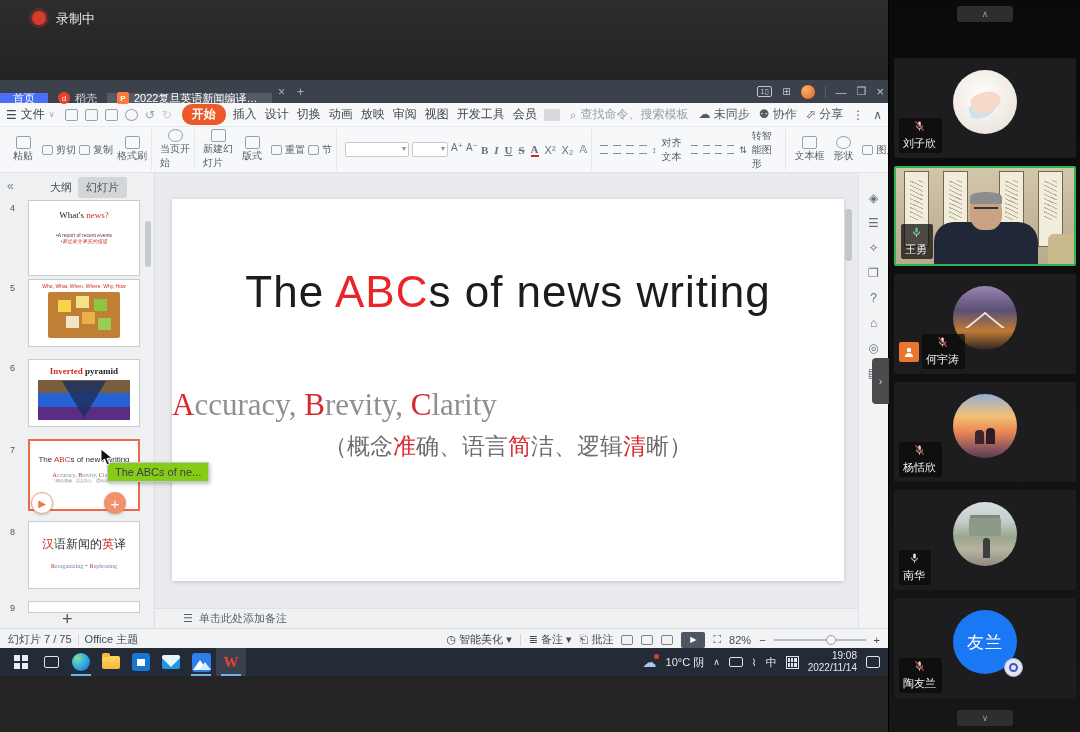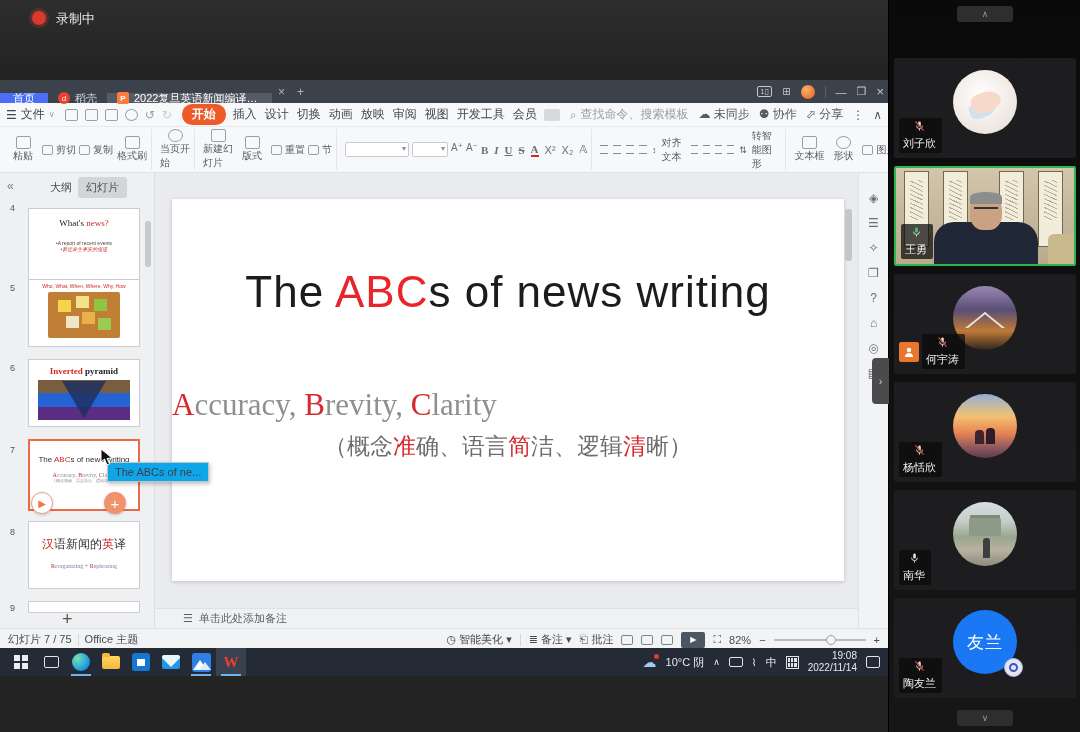--- a/index.html
+++ b/index.html
@@ -104,21 +104,21 @@
 
   .statusbar { height:22px; background:#f2f3f4; border-top:1px solid #dcdfe2; display:flex; align-items:center; font-size:11px; color:#464b51; padding:0 8px; gap:6px; flex:none; }
   .sb-sep { width:1px; height:12px; background:#d4d7da; }
   .sb-right { margin-left:auto; display:flex; align-items:center; gap:8px; white-space:nowrap; }
   .sb-ic { width:12px; height:10px; border:1px solid #7d838b; border-radius:2px; }
   .sb-play { width:24px; height:16px; background:#4d5663; border-radius:2px; color:#fff; font-size:8px; display:flex; align-items:center; justify-content:center; }
   .zoom-track { width:92px; height:2px; background:#b9bcc0; position:relative; }
   .zoom-knob { position:absolute; left:52px; top:-4px; width:10px; height:10px; border-radius:50%; background:#f5f5f5; border:1px solid #9aa0a6; }
 
   
-  .tooltip { position:absolute; left:107px; top:462px; padding:3px 7px; background:#0ea5e9; border:1px solid #c2c5c9; box-shadow:1px 2px 4px rgba(0,0,0,.25); font-size:11px; color:#3c4045; z-index:40; white-space:nowrap; }
+  .tooltip { position:absolute; left:107px; top:462px; padding:3px 7px; background:#84cc16; border:1px solid #c2c5c9; box-shadow:1px 2px 4px rgba(0,0,0,.25); font-size:11px; color:#3c4045; z-index:40; white-space:nowrap; }
   .cursor { position:absolute; left:100px; top:448px; z-index:41; }
   .ov-btn { position:absolute; width:22px; height:22px; border-radius:50%; z-index:30; display:flex; align-items:center; justify-content:center; font-size:10px; }
   .ov-play { left:31px; top:492px; background:#fff; border:1px solid #f0a284; color:#ee7a3e; box-shadow:0 1px 3px rgba(0,0,0,.2); }
   .ov-add { left:104px; top:492px; background:#f0926b; color:#fff; font-size:15px; box-shadow:0 1px 3px rgba(0,0,0,.2); }
   .expand-handle { position:absolute; left:872px; top:358px; width:17px; height:46px; background:#4b4b4d; border-radius:4px 0 0 4px; color:#cfcfcf; display:flex; align-items:center; justify-content:center; font-size:11px; z-index:35; }
 
   
   #taskbar { position:absolute; left:0; top:648px; width:888px; height:28px; background:#242b37; display:flex; align-items:center; padding-left:6px; }
   .tb-ic { width:30px; height:28px; display:flex; align-items:center; justify-content:center; position:relative; flex:none; }
   .tb-ic.active::after { content:""; position:absolute; left:5px; bottom:0; width:20px; height:2px; background:#6fb3ec; }
@@ -376,21 +376,21 @@
     <div class="workarea">
 
       <div class="thumbs">
         <div class="panel-head">
           <span class="collapse">«</span>
           <span class="ptab outline">大纲</span>
           <span class="ptab slides">幻灯片</span>
         </div>
 
         <span class="thumb-num" style="top:30px">4</span>
-        <div class="thumb" style="top:35px;height:76px">
+        <div class="thumb" style="top:27px;height:76px">
           <div class="th-title" style="font-size:9px;margin-top:9px"><span>What's </span><span class="rd">news?</span></div>
           <div style="font-size:5px;color:#4a3f3a;text-align:center;margin-top:12px">•A report of recent events</div>
           <div style="font-size:5px;color:#c0392b;text-align:center;font-style:italic">•新近发生事实的报道</div>
         </div>
 
         <span class="thumb-num" style="top:110px">5</span>
         <div class="thumb" style="top:106px;height:68px">
           <div style="font-size:5px;color:#d02a25;text-align:center;margin-top:3px;white-space:nowrap">Who, What, When, Where, Why, How</div>
           <div class="cork">
             <i class="note" style="left:10px;top:8px;background:#f5d44a"></i>

